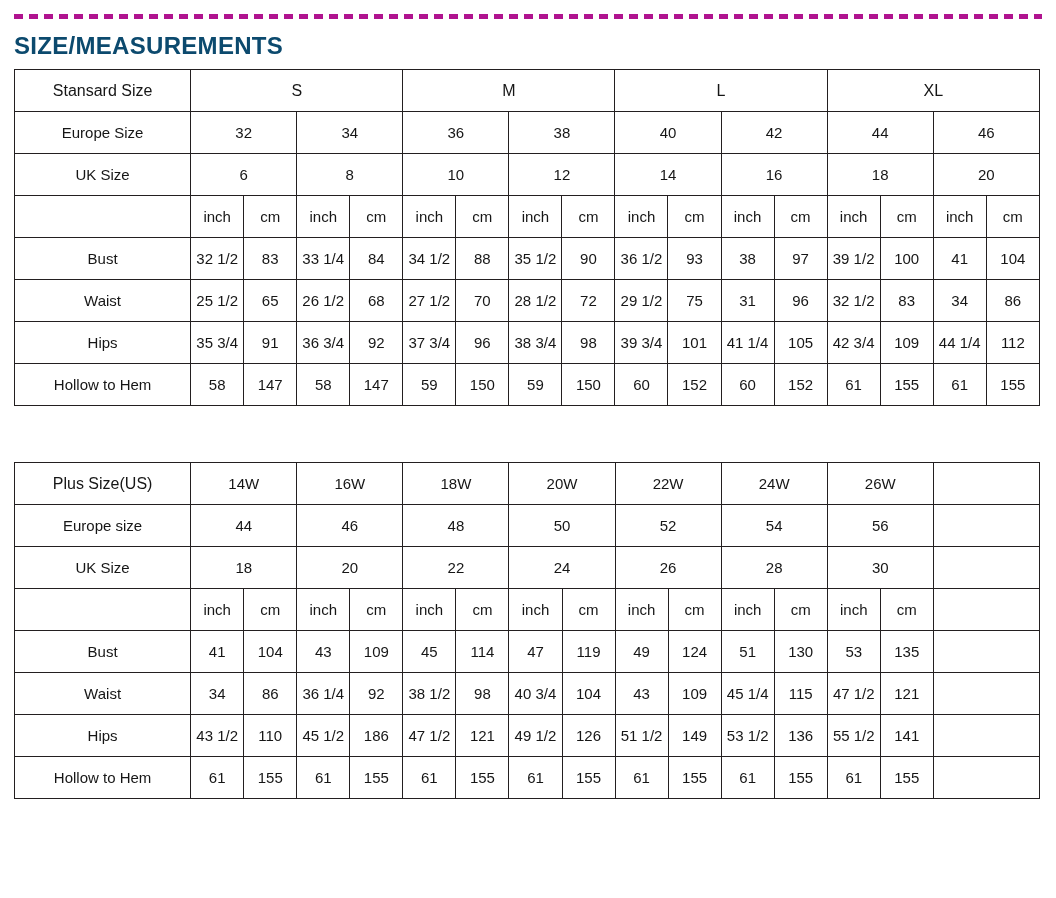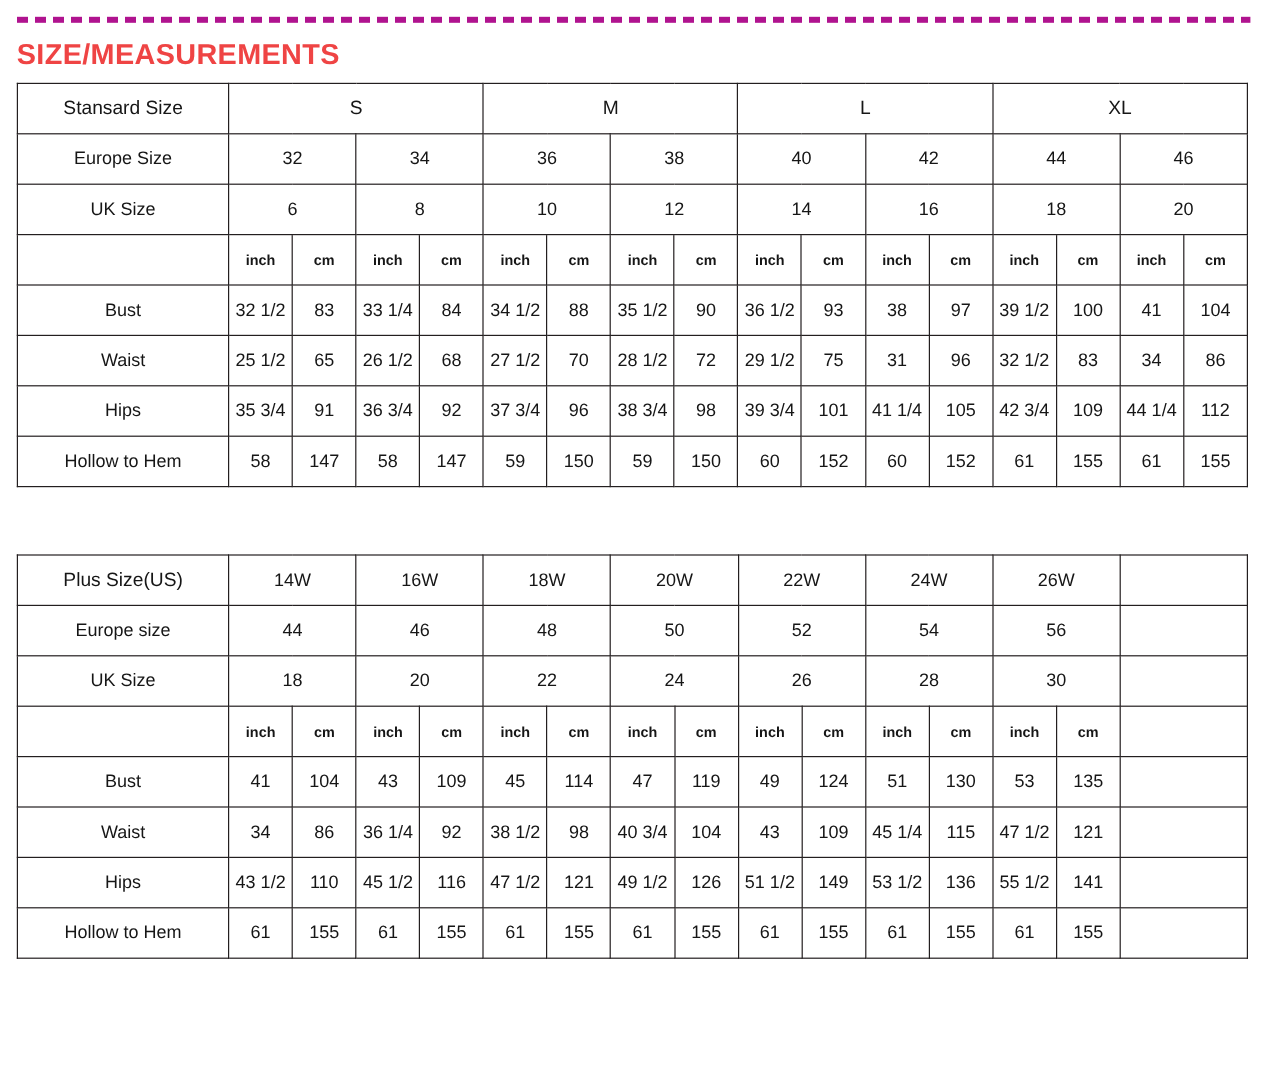--- a/index.html
+++ b/index.html
@@ -31,21 +31,21 @@
       #b0138f 9px,
       #ffffff 9px,
       #ffffff 15px
     );
   }
   .section-title {
     margin-top: 13px;
     margin-bottom: 9px;
     font-size: 24px;
     font-weight: bold;
-    color: #ef4444;
+    color: #0c4a6e;
     letter-spacing: 0.3px;
     font-family: "Liberation Sans", sans-serif;
   }
   table.size-table {
     border-collapse: collapse;
     table-layout: fixed;
     background: #ffffff;
   }
   table.size-table td,
   table.size-table th {
@@ -62,22 +62,21 @@
     white-space: nowrap;
   }
   table.size-table td.hdr {
     font-weight: normal;
     font-size: 16px;
   }
   table.size-table td.rowlabel {
     font-size: 15px;
   }
   table.size-table td.unit {
-    font-size: 12px;
-    font-weight: bold;
+    font-size: 15px;
   }
   td.blank {
     border: 1px solid #231f20;
   }
   td.noborder {
     border: none;
   }
   .spacer {
     height: 56px;
   }
@@ -353,21 +352,21 @@
         <td>115</td>
         <td>47 1/2</td>
         <td>121</td>
         <td class="noborder"></td>
       </tr>
       <tr>
         <td class="rowlabel">Hips</td>
         <td>43 1/2</td>
         <td>110</td>
         <td>45 1/2</td>
-        <td>116</td>
+        <td>186</td>
         <td>47 1/2</td>
         <td>121</td>
         <td>49 1/2</td>
         <td>126</td>
         <td>51 1/2</td>
         <td>149</td>
         <td>53 1/2</td>
         <td>136</td>
         <td>55 1/2</td>
         <td>141</td>

